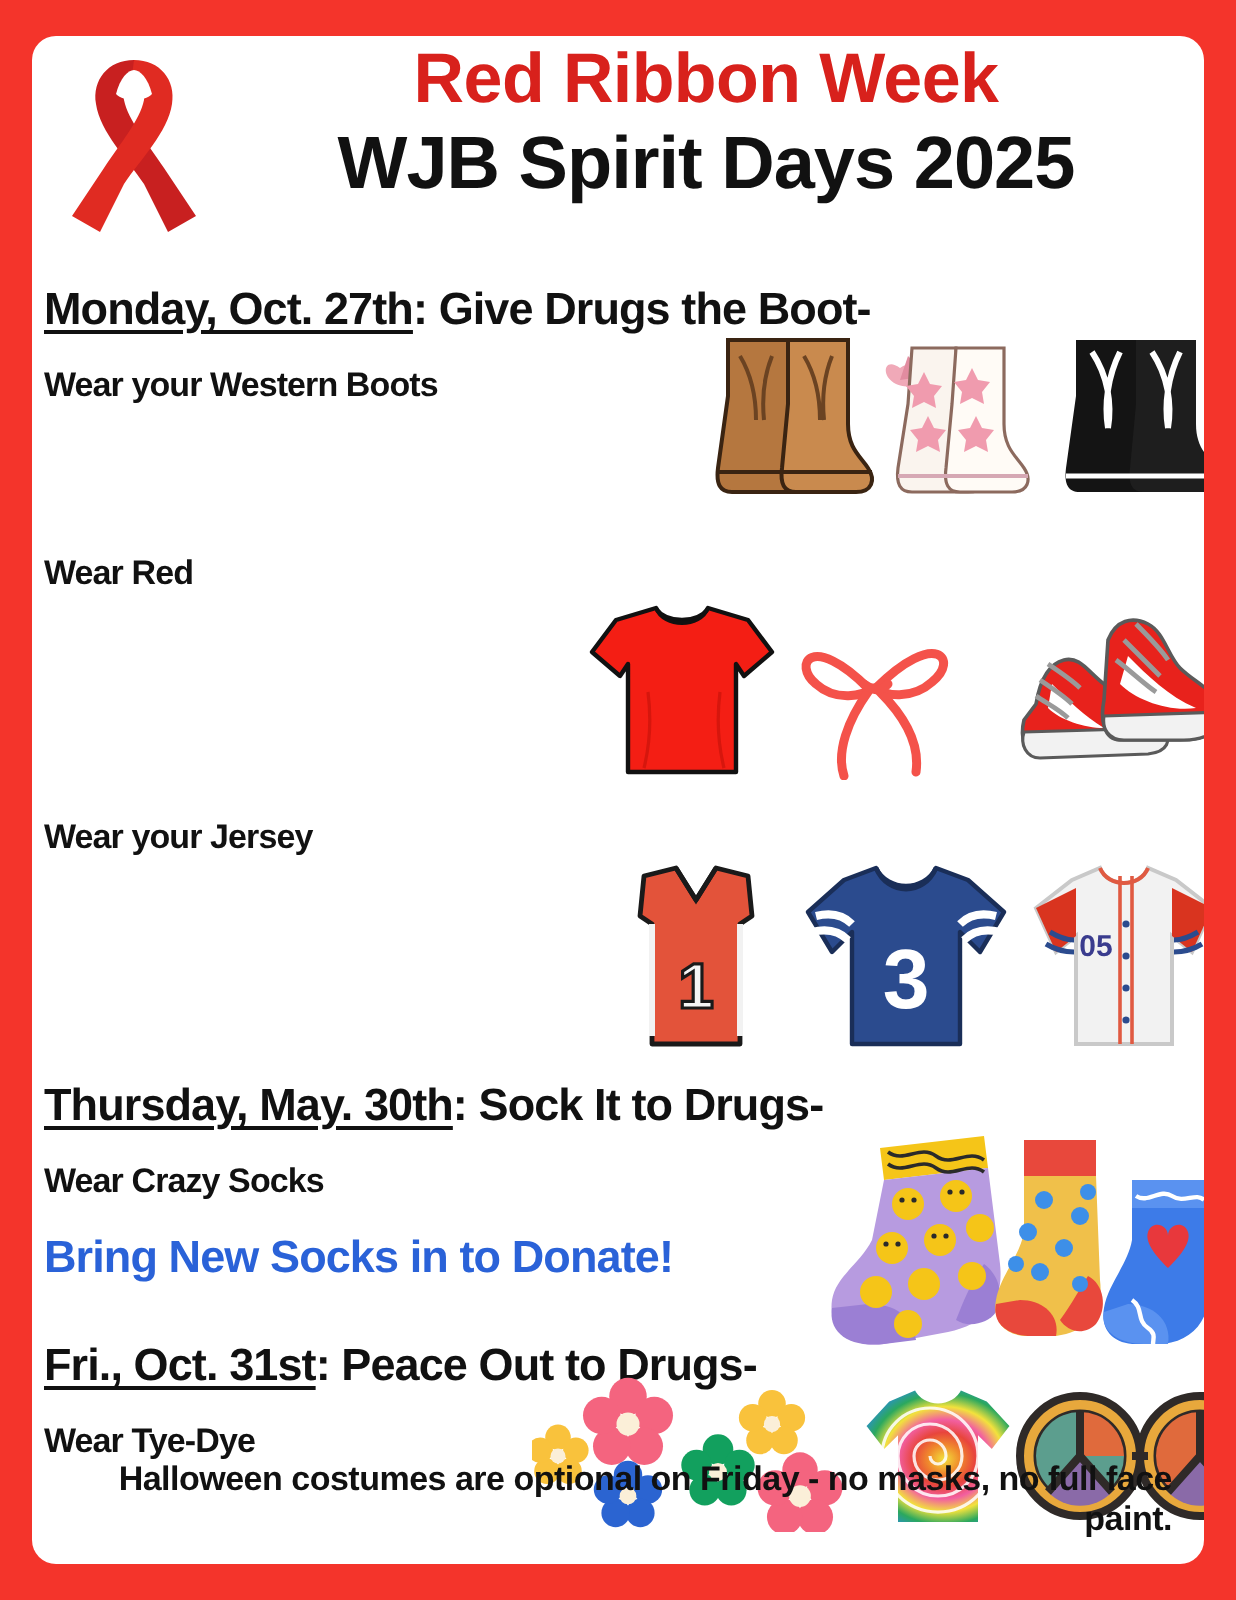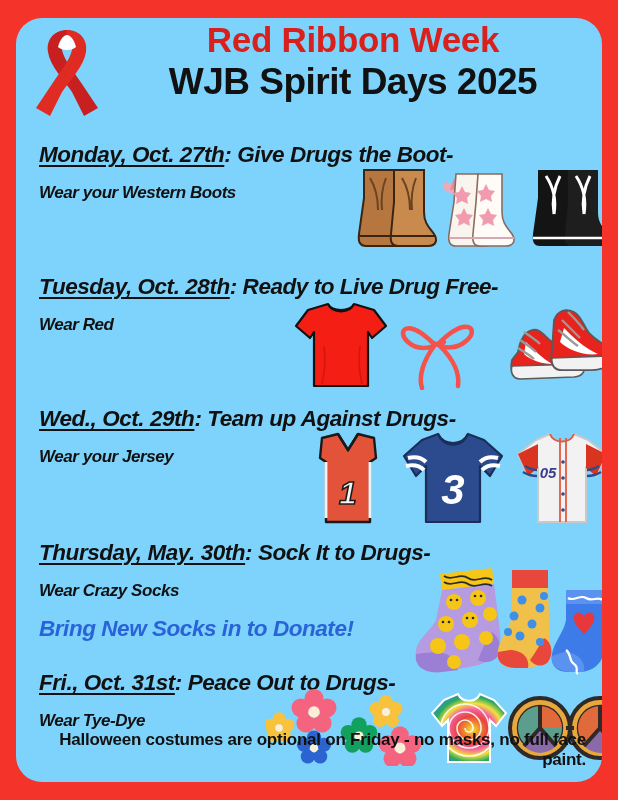--- a/index.html
+++ b/index.html
@@ -10,22 +10,22 @@
   }
   .poster{
     position:absolute;inset:0;
     background:#F4342B;
     padding:18px 16px;
     box-sizing:border-box;
   }
   .card{
     position:relative;
     width:100%;height:100%;
-    background:#7dd3fc;
-    border-radius:26px;
+    background:#ffffff;
+    border-radius:12px;
     box-sizing:border-box;
     overflow:hidden;
   }
 
   
   .header{
     position:relative;
     height:108px;
   }
   .ribbon{
@@ -48,22 +48,21 @@
     font-weight:bold;
     font-size:37px;
     line-height:44px;
     letter-spacing:-.5px;
     white-space:nowrap;
   }
 
   
   .day{
     position:relative;
-    padding:0 0 0 23px;
-    font-style:italic;
+    padding:0 0 0 6px;
   }
   .dayline{
     font-size:22.5px;
     font-weight:bold;
     color:#111111;
     line-height:29px;
     letter-spacing:-.45px;
     white-space:nowrap;
   }
   .dayline .u{
@@ -143,21 +142,20 @@
         <path d="M188 8 L218 8 L220 52 C220 62 226 66 230 72 C234 78 232 84 224 84 L190 84 C184 84 182 80 183 72 L188 36 Z" fill="#141414"></path>
         <path d="M218 8 L248 8 L248 50 C248 62 254 66 258 72 C262 78 260 84 252 84 L222 84 C216 84 214 80 215 72 L218 40 Z" fill="#1E1E1E"></path>
         <path d="M196 14 C204 26 206 40 204 52 M210 14 C204 26 202 40 204 52" stroke="#ffffff" stroke-width="3" fill="none"></path>
         <path d="M226 14 C234 26 236 40 234 52 M240 14 C234 26 232 40 234 52" stroke="#ffffff" stroke-width="3" fill="none"></path>
         <path d="M183 76 L230 76 M215 76 L260 76" stroke="#ffffff" stroke-width="2.4"></path>
       </g>
     </svg>
   </div>
 
   <div class="day" style="margin-top:14px;height:118px;">
-    <div class="dayline"><span class="u">Tuesday, Oct. 28th</span><span>: Ready to Live Drug Free-</span></div>
     <div class="sub" style="margin-top:9px;">Wear Red</div>
 
     <svg class="art" style="left:252px;top:30px;width:344px;height:88px;" viewBox="0 0 344 88">
 
       <g>
         <path d="M40 8 L60 2 C64 10 82 10 86 2 L106 8 L118 24 L104 36 L100 30 L100 84 L46 84 L46 30 L42 36 L28 24 Z" fill="#F41E14" stroke="#111" stroke-width="2.2" stroke-linejoin="round"></path>
         <path d="M60 2 C64 12 82 12 86 2" fill="none" stroke="#111" stroke-width="2"></path>
         <path d="M56 44 C58 60 56 74 54 82 M92 44 C90 60 92 74 94 82" stroke="#C21008" stroke-width="1.6" fill="none" opacity=".6"></path>
       </g>
 
@@ -176,21 +174,20 @@
         <path d="M256 30 C262 34 268 38 272 42 M252 38 C258 42 264 46 268 50 M250 46 C256 50 262 53 266 57" stroke="#9A9A9A" stroke-width="2.4" fill="none"></path>
         <path d="M286 18 C290 8 298 6 306 10 C314 14 316 26 322 32 C330 40 342 44 342 54 C342 64 334 68 322 68 L292 68 C284 68 282 58 284 48 Z" fill="#E8221C" stroke="#5A5A5A" stroke-width="1.8"></path>
         <path d="M284 56 L342 54 C344 62 336 68 324 68 L294 68 C286 68 283 62 284 56 Z" fill="#F2F2F2" stroke="#5A5A5A" stroke-width="1.6"></path>
         <path d="M296 26 C306 36 316 46 330 52 C316 54 300 48 292 40 Z" fill="#ffffff"></path>
         <path d="M300 10 C306 16 312 22 316 28 M294 18 C300 24 306 30 312 36 M290 28 C298 34 304 40 310 44" stroke="#9A9A9A" stroke-width="2.4" fill="none"></path>
       </g>
     </svg>
   </div>
 
   <div class="day" style="margin-top:14px;height:122px;">
-    <div class="dayline"><span class="u">Wed., Oct. 29th</span><span>: Team up Against Drugs-</span></div>
     <div class="sub" style="margin-top:9px;">Wear your Jersey</div>
 
     <svg class="art" style="left:288px;top:28px;width:308px;height:96px;" viewBox="0 0 308 96">
 
       <g>
         <path d="M18 6 L34 2 L44 18 L54 2 L70 6 L72 26 L66 30 L66 90 L22 90 L22 30 L16 26 Z" fill="#E3533A" stroke="#1A1A1A" stroke-width="2.4" stroke-linejoin="round"></path>
         <path d="M34 2 L44 18 L54 2" fill="none" stroke="#1A1A1A" stroke-width="2.4"></path>
         <path d="M22 30 L22 86 M66 30 L66 86" stroke="#F2F2F2" stroke-width="3"></path>
         <text x="44" y="72" font-family="'Liberation Sans',sans-serif" font-size="32" font-weight="bold" fill="#F5F5F5" stroke="#1A1A1A" stroke-width="1.6" text-anchor="middle">1</text>
       </g>

